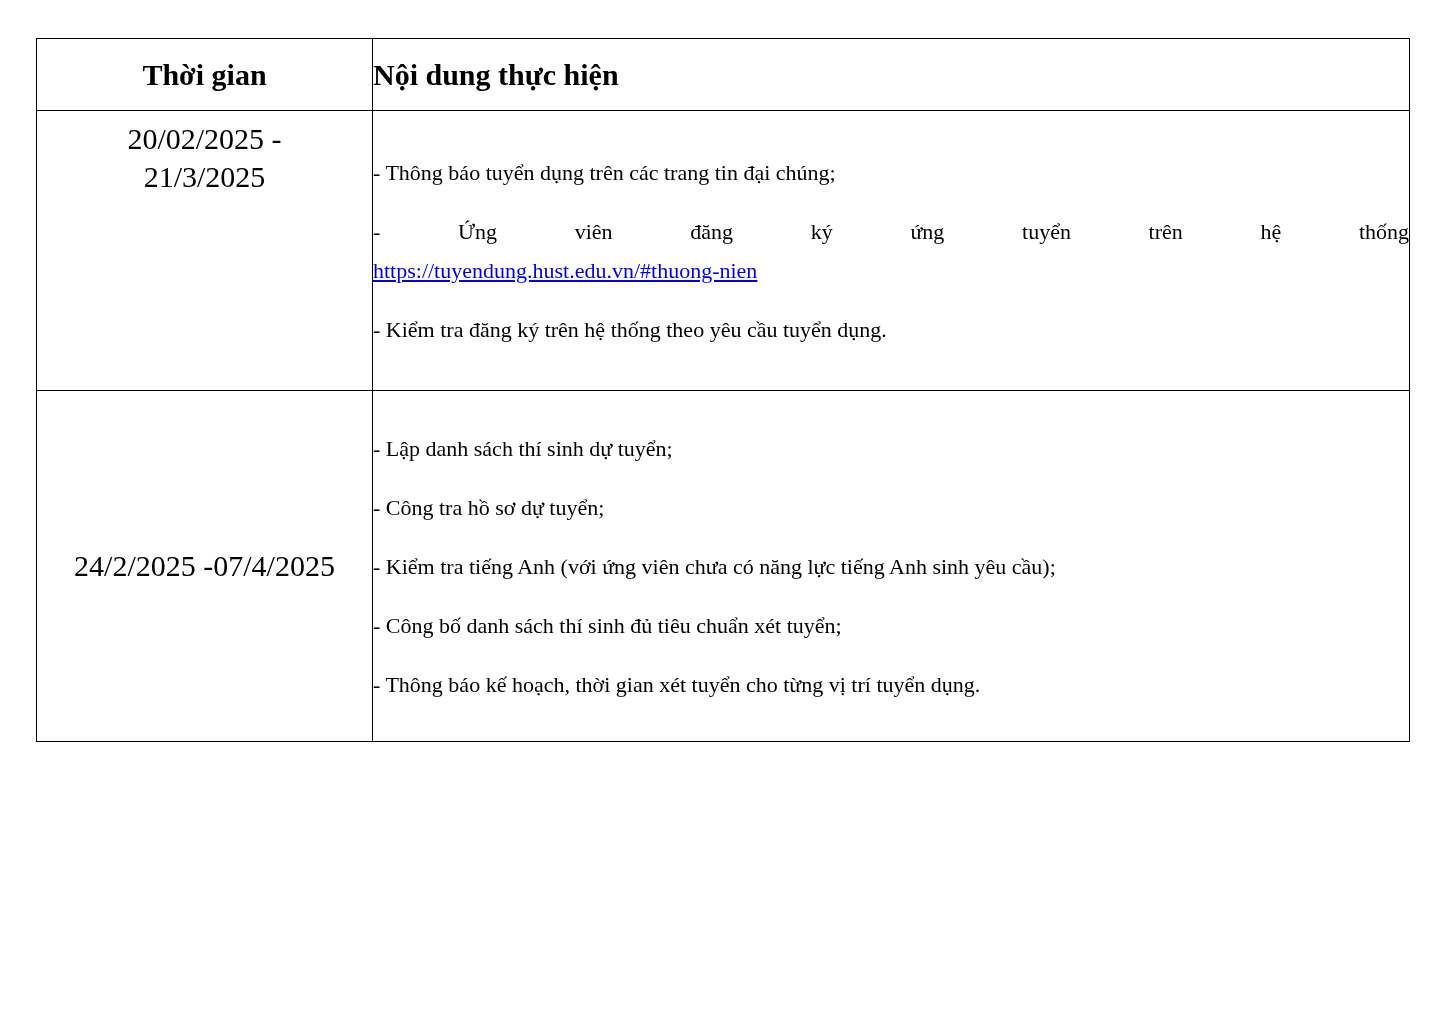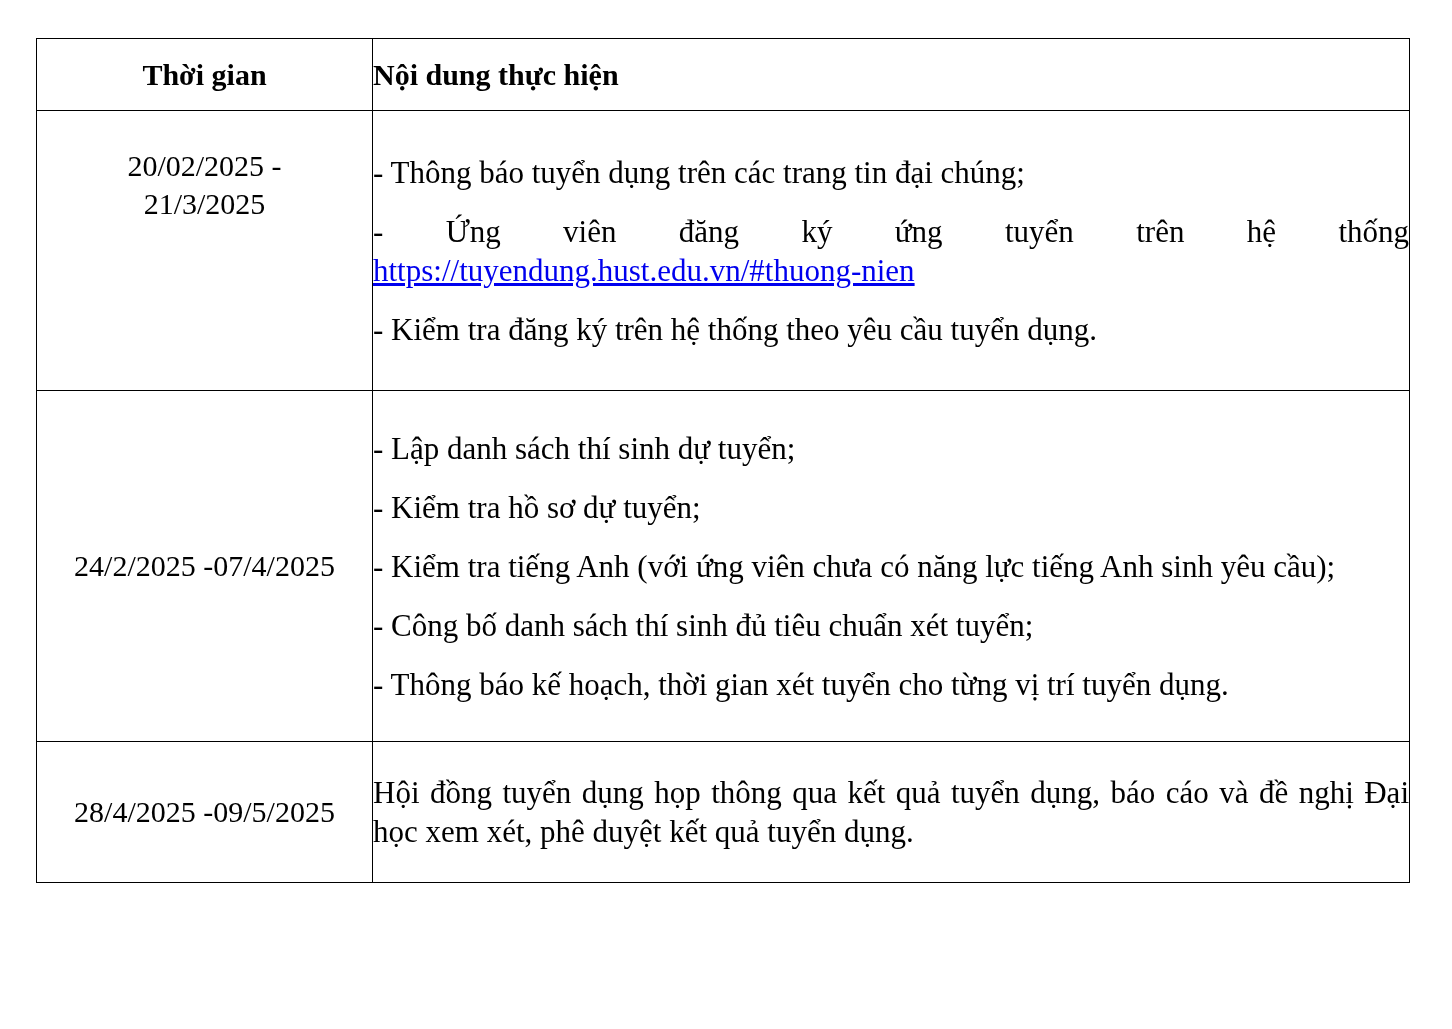--- a/index.html
+++ b/index.html
@@ -11,31 +11,31 @@
     }
     table.schedule td, table.schedule th {
       border: 1.5px solid #000; padding: 0;
     }
     col.c1 { width: 336px; }
     col.c2 { width: 1037px; }
     th { font-weight: bold; font-size: 30px; height: 71px; vertical-align: middle; }
     th.h1 { padding-left: 0; }
     th.h2 { text-align: left; }
     td.time { text-align: center; font-size: 30px; line-height: 38px; vertical-align: middle; }
-    td.content { font-size: 31px; line-height: 39px; padding: 0 26px 0 15px; vertical-align: middle; }
+    td.content { font-size: 22px; line-height: 39px; padding: 0 26px 0 15px; vertical-align: middle; }
     .para { margin: 0 0 20px 0; text-align: justify; }
     .para:last-child { margin-bottom: 0; }
     .justify-line { text-align: justify; text-align-last: justify; }
     a.link { color: #0000EE; font-weight: normal; text-decoration: underline; }
     tr.r0 { height: 71px; }
     tr.r1 { height: 280px; }
     tr.r2 { height: 351px; }
     tr.r3 { height: 117px; }
     tr.r4 { height: 141px; }
-    td.time.r1cell { vertical-align: top; padding-top: 36px; }
+    td.time.r1cell { vertical-align: top; padding-top: 9px; }
   </style>
 </head>
 <body>
 
 <table class="schedule">
   <colgroup>
       <col class="c1">
       <col class="c2">
     </colgroup>
   <tbody>
@@ -54,26 +54,20 @@
         <span class="justify-line" style="display:block">- Ứng viên đăng ký ứng tuyển trên hệ thống</span>
         <a class="link" href="#">https://tuyendung.hust.edu.vn/#thuong-nien</a>
       </p>
       <p class="para">- Kiểm tra đăng ký trên hệ thống theo yêu cầu tuyển dụng.</p>
     </td>
   </tr>
   <tr class="r2">
     <td class="time">24/2/2025 -07/4/2025</td>
     <td class="content">
       <p class="para">- Lập danh sách thí sinh dự tuyển;</p>
-      <p class="para">- Kiểm tra hồ sơ dự tuyển;</p>
+      <p class="para">- Công tra hồ sơ dự tuyển;</p>
       <p class="para">- Kiểm tra tiếng Anh (với ứng viên chưa có năng lực tiếng Anh sinh yêu cầu);</p>
       <p class="para">- Công bố danh sách thí sinh đủ tiêu chuẩn xét tuyển;</p>
       <p class="para">- Thông báo kế hoạch, thời gian xét tuyển cho từng vị trí tuyển dụng.</p>
-    </td>
-  </tr>
-  <tr class="r4">
-    <td class="time">28/4/2025 -09/5/2025</td>
-    <td class="content">
-      <p class="para">Hội đồng tuyển dụng họp thông qua kết quả tuyển dụng, báo cáo và đề nghị Đại học xem xét, phê duyệt kết quả tuyển dụng.</p>
     </td>
   </tr>
 </tbody>
   </table>
 
 </body></html>

